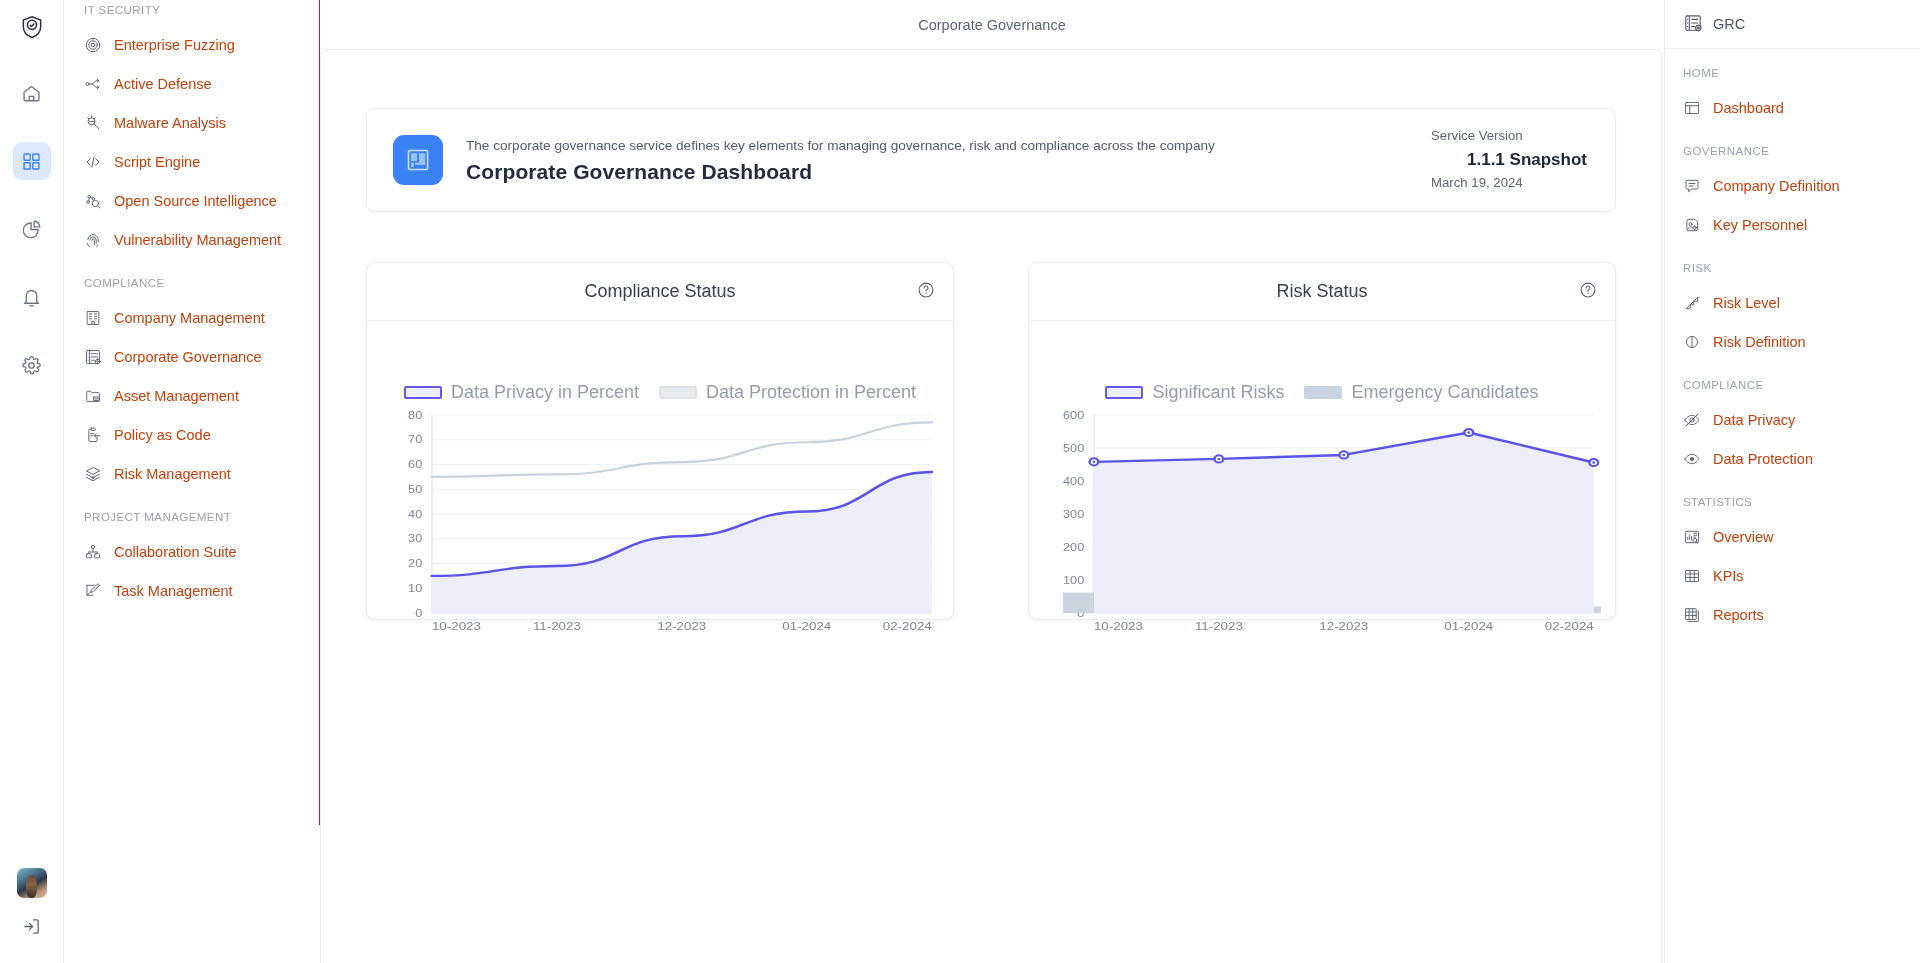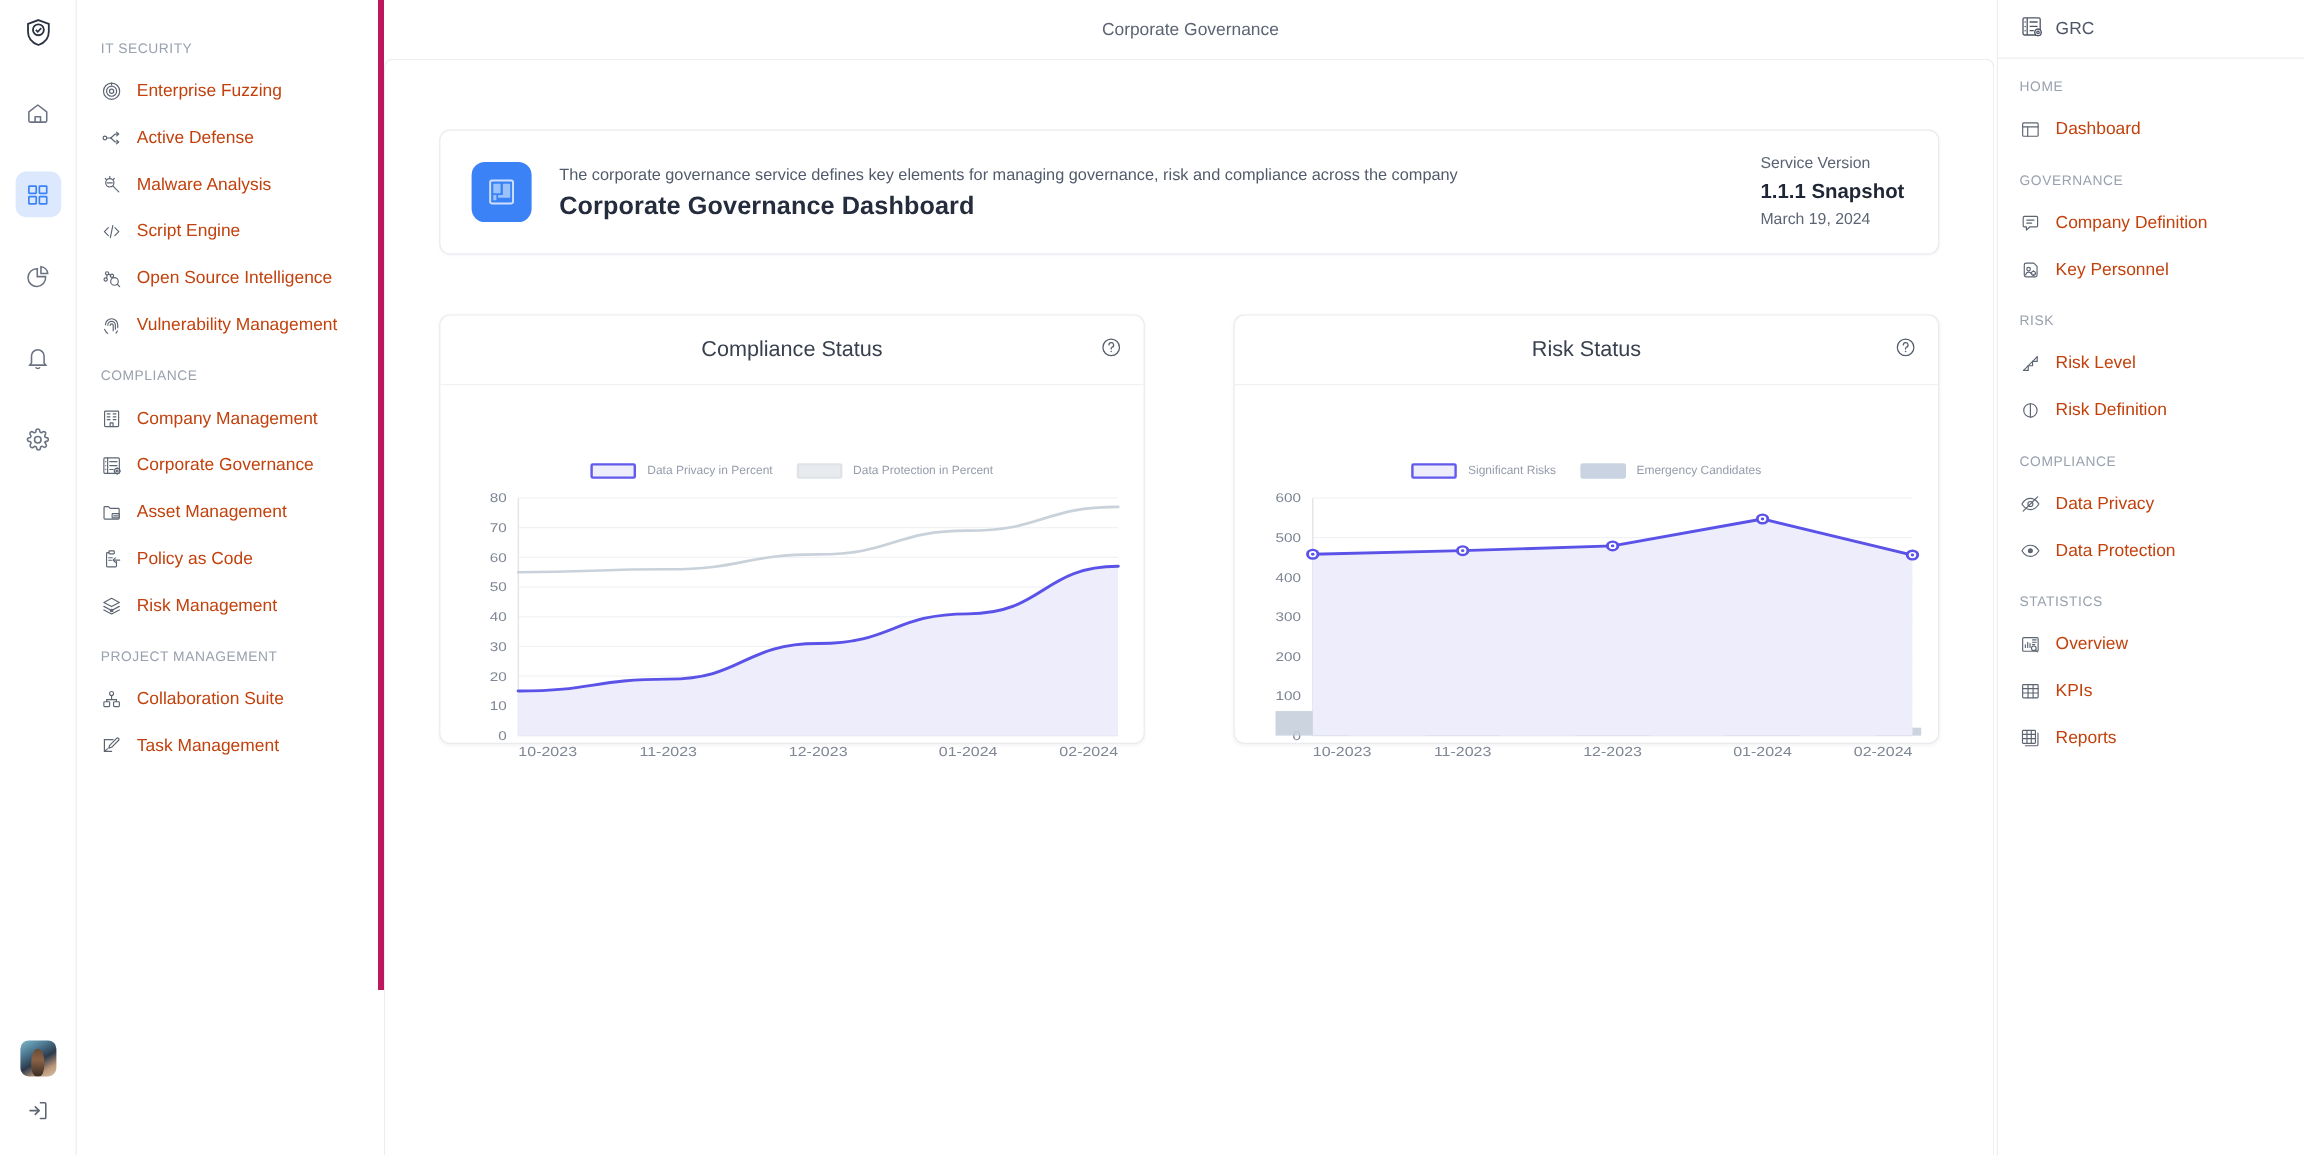--- a/index.html
+++ b/index.html
@@ -42,22 +42,22 @@
     content: ""; position: absolute; left: 9px; top: 7px;
     width: 11px; height: 23px; border-radius: 50% 50% 40% 40%;
     background: linear-gradient(180deg,#6b4a34 0%,#8a6345 40%,#3a2c25 100%);
   }
   #rail-logout { margin-bottom: 22px; cursor: pointer; }
 
   
   #left-nav {
     width: 256px; flex: 0 0 256px; height: 825px;
     background: #ffffff;
-    border-right: 5px solid #be185d;
-    padding-top: 35px;
+    border-right: 1px solid #be185d;
+    padding-top: 4px;
     overflow: hidden;
   }
   .nav-group-label {
     font-size: 11.5px; letter-spacing: .45px; color: #9aa1ae;
     padding: 0 0 0 20px; margin: 18px 0 9px 0; text-transform: uppercase;
   }
   #left-nav .nav-group:first-child .nav-group-label { margin-top: 0; }
   .nav-item {
     display: flex; align-items: center; gap: 12px;
     height: 39px; padding-left: 20px; cursor: pointer;
@@ -105,21 +105,21 @@
     width: 50px; height: 50px; flex: 0 0 50px;
     border-radius: 11px; background: #3b82f6;
     display: flex; align-items: center; justify-content: center;
     margin-right: 23px;
   }
   #banner-text { flex: 1 1 auto; min-width: 0; }
   #banner-sub { font-size: 13.6px; color: #525b6b; line-height: 1.4; }
   #banner-title { font-size: 21px; font-weight: 700; color: #242c3d; margin-top: 5px; letter-spacing: .1px; }
   #banner-version { flex: 0 0 auto; line-height: 1.55; }
   #banner-version .v-lbl { font-size: 13.2px; color: #5c6474; }
-  #banner-version .v-num { font-size: 17px; font-weight: 700; color: #1f2636; }
+  #banner-version .v-num { font-size: 17px; font-weight: 700; color: #1f2636; margin-left: 36px; }
   #banner-version .v-date { font-size: 13.2px; color: #5c6474; }
 
   
   #charts-row { display: flex; gap: 74px; margin-top: 50px; }
   .chart-card {
     flex: 1 1 0; min-width: 0;
     border: 1px solid #e9ebef;
     border-radius: 9px; background: #fff;
     box-shadow: 0 1px 3px rgba(30,40,70,.05);
     height: 358px;
@@ -132,21 +132,21 @@
   }
   .chart-title { font-size: 18px; color: #39414f; }
   .help-icon { position: absolute; right: 18px; top: 50%; transform: translateY(-50%); cursor: pointer; }
   .chart-body { flex: 1 1 auto; padding: 10px 14px 6px 14px; position: relative; }
   .chart-legend {
     display: flex; align-items: center; justify-content: center; gap: 20px;
     height: 22px; margin-top: 4px;
   }
   .lg-item { display: flex; align-items: center; gap: 9px; cursor: pointer; }
   .lg-swatch { width: 38px; height: 13px; border-radius: 2px; }
-  .lg-label { font-size: 10px; color: #959cab; }
+  .lg-label { font-size: 18px; color: #959cab; }
   .plot-wrap { position: relative; width: 100%; height: 232px; margin-top: 4px; }
   .plot-wrap svg { display: block; width: 100%; height: 100%; }
   .ax-txt { font-size: 10.5px; fill: #7f8795; font-family: "Liberation Sans", sans-serif; }
   .ax-txt-x { font-size: 11px; fill: #7f8795; font-family: "Liberation Sans", sans-serif; }
 
   
   #right-nav {
     width: 256px; flex: 0 0 256px; height: 963px;
     background: #fff;
     border-left: 1px solid #eceef2;

